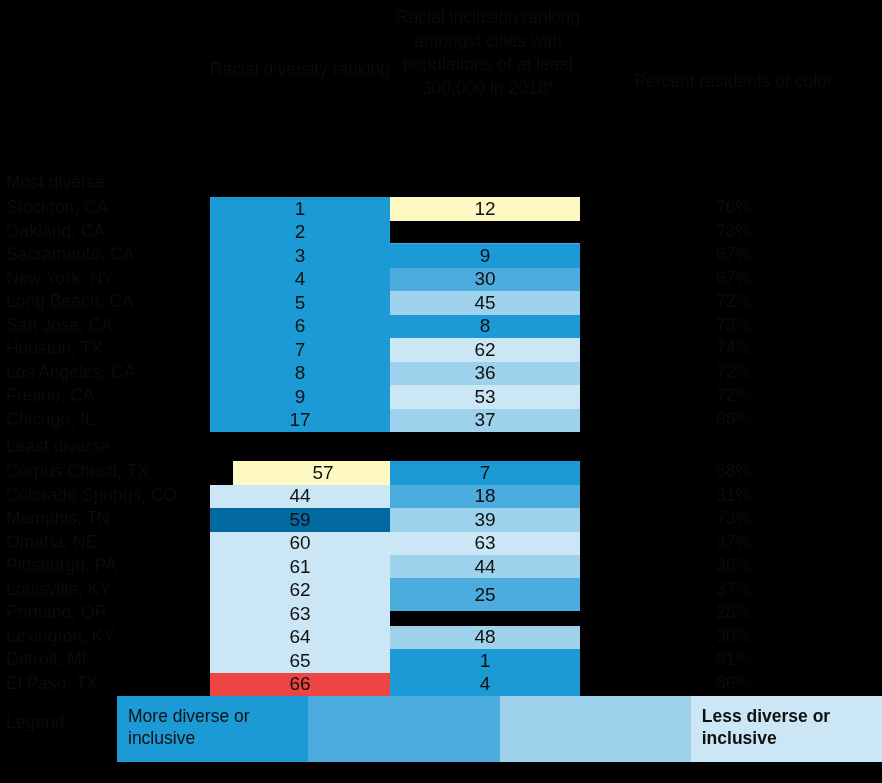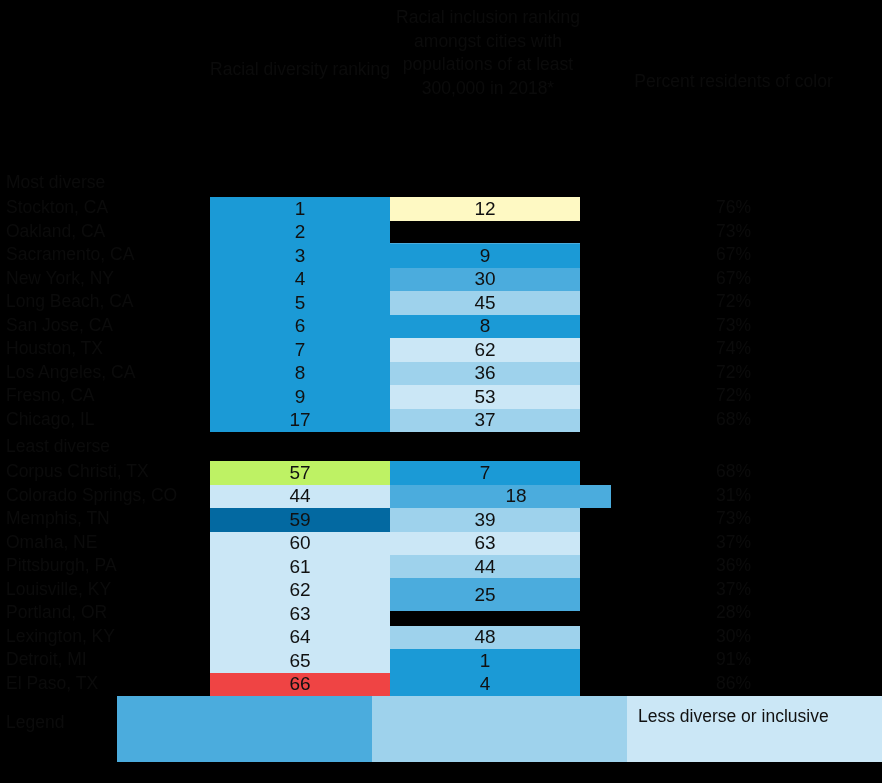--- a/index.html
+++ b/index.html
@@ -171,26 +171,26 @@
       <div class="city-name" style="top: 385px;">Fresno, CA</div>
       <div class="cell cell-div" style="top: 385px; height: 23.5px; background: rgb(27, 154, 214);">9</div>
       <div class="cell cell-inc" style="top: 385px; height: 23.5px; background: rgb(203, 231, 246);">53</div>
       <div class="pct" style="top: 385px;">72%</div>
       <div class="city-name" style="top: 408.5px;">Chicago, IL</div>
       <div class="cell cell-div" style="top: 408.5px; height: 23.5px; background: rgb(27, 154, 214);">17</div>
       <div class="cell cell-inc" style="top: 408.5px; height: 23.5px; background: rgb(158, 210, 236);">37</div>
       <div class="pct" style="top: 408.5px;">68%</div>
       <div class="section-label" style="top: 436px;">Least diverse</div>
       <div class="city-name" style="top: 461px;">Corpus Christi, TX</div>
-      <div class="cell cell-div" style="top: 461px; height: 23.5px; background: #bef264;">57</div>
+      <div class="cell cell-div" style="top: 461px; height: 23.5px; background: #fef9c3; margin-left: 23px;">57</div>
       <div class="cell cell-inc" style="top: 461px; height: 23.5px; background: rgb(27, 154, 214);">7</div>
       <div class="pct" style="top: 461px;">68%</div>
       <div class="city-name" style="top: 484.5px;">Colorado Springs, CO</div>
       <div class="cell cell-div" style="top: 484.5px; height: 23.5px; background: rgb(203, 231, 246);">44</div>
-      <div class="cell cell-inc" style="top: 484.5px; height: 23.5px; background: rgb(75, 172, 221); padding-left: 31px;">18</div>
+      <div class="cell cell-inc" style="top: 484.5px; height: 23.5px; background: rgb(75, 172, 221);">18</div>
       <div class="pct" style="top: 484.5px;">31%</div>
       <div class="city-name" style="top: 508px;">Memphis, TN</div>
       <div class="cell cell-div" style="top: 508px; height: 23.5px; background: #0369a1;">59</div>
       <div class="cell cell-inc" style="top: 508px; height: 23.5px; background: rgb(158, 210, 236);">39</div>
       <div class="pct" style="top: 508px;">73%</div>
       <div class="city-name" style="top: 531.5px;">Omaha, NE</div>
       <div class="cell cell-div" style="top: 531.5px; height: 23.5px; background: rgb(203, 231, 246);">60</div>
       <div class="cell cell-inc" style="top: 531.5px; height: 23.5px; background: rgb(203, 231, 246);">63</div>
       <div class="pct" style="top: 531.5px;">37%</div>
       <div class="city-name" style="top: 555px;">Pittsburgh, PA</div>
@@ -215,21 +215,24 @@
       <div class="pct" style="top: 649px;">91%</div>
       <div class="city-name" style="top: 672.5px;">El Paso, TX</div>
       <div class="cell cell-div" style="top: 672.5px; height: 23.5px; background: #ef4444;">66</div>
       <div class="cell cell-inc" style="top: 672.5px; height: 23.5px; background: rgb(27, 154, 214);">4</div>
       <div class="pct" style="top: 672.5px;">86%</div>
     </div>
 
   <div class="legend-wrap">
     <div class="legend-label">Legend</div>
     <div class="legend-bar" id="legend-bar">
+        <div class="legend-seg" style="background: rgb(27, 154, 214);">
+          <span>More diverse or inclusive</span>
+        </div>
         <div class="legend-seg" style="background: rgb(75, 172, 221);"></div>
         <div class="legend-seg" style="background: rgb(158, 210, 236);"></div>
-        <div class="legend-seg" style="background: rgb(203, 231, 246);">
+        <div class="legend-seg" style="background: rgb(203, 231, 246); font-weight: bold;">
           <span>Less diverse or inclusive</span>
         </div>
       </div>
   </div>
 
 </div>
 
 </body></html>

